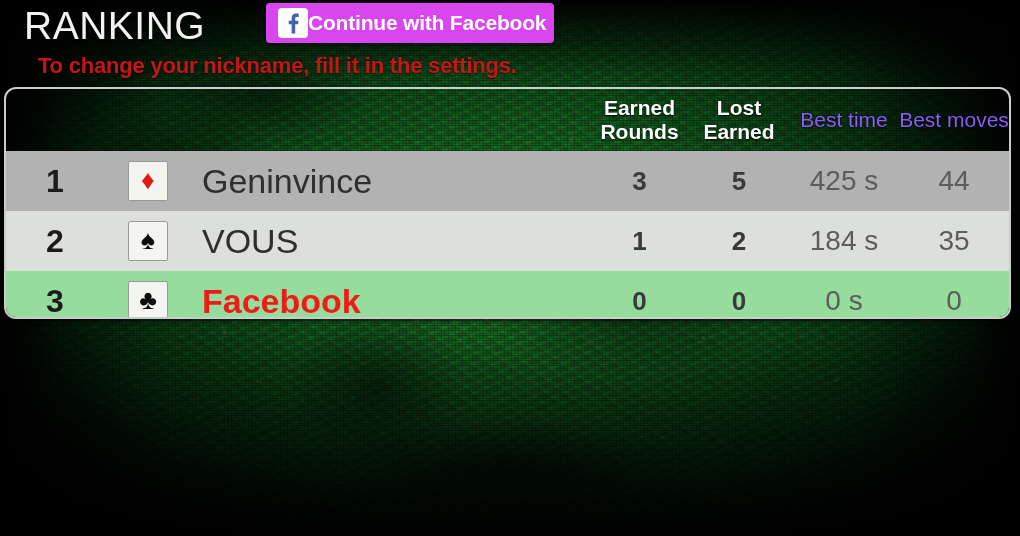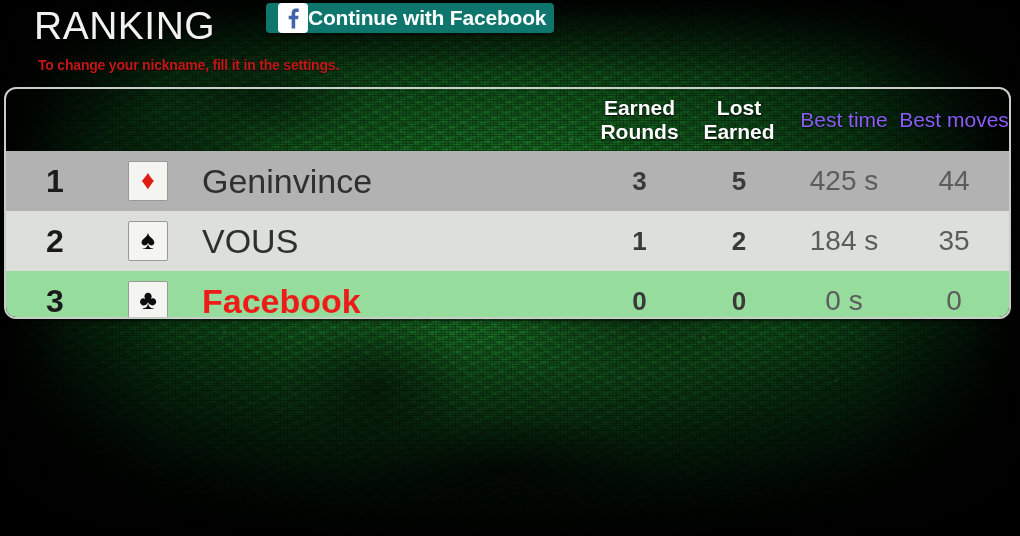--- a/index.html
+++ b/index.html
@@ -81,38 +81,38 @@
     background:
       linear-gradient(to bottom, rgba(0,0,0,.96) 0%, rgba(0,0,0,.55) 5%, rgba(0,0,0,0) 14%,
         rgba(0,0,0,0) 62%, rgba(0,0,0,.55) 85%, rgba(0,0,0,.98) 100%),
       linear-gradient(to right, rgba(0,0,0,.97) 0%, rgba(0,0,0,.35) 6%, rgba(0,0,0,0) 16%,
         rgba(0,0,0,0) 84%, rgba(0,0,0,.40) 95%, rgba(0,0,0,.98) 100%);
   }
 
   
   .page-title {
     position: absolute;
-    left: 34px;
+    left: 24px;
     top: 3px;
     font-size: 39px;
     line-height: 46px;
     color: #f2f2f2;
     letter-spacing: .5px;
     font-weight: 400;
     text-shadow: 0 1px 3px rgba(0,0,0,.9);
     white-space: nowrap;
   }
 
   .fb-button {
     position: absolute;
     left: 266px;
     top: 3px;
     width: 288px;
-    height: 30px;
-    background: #0f766e;
+    height: 40px;
+    background: #d946ef;
     border-radius: 4px;
     display: flex;
     align-items: center;
     box-shadow: 0 2px 5px rgba(0,0,0,.55);
     cursor: pointer;
   }
   .fb-icon {
     width: 30px;
     height: 30px;
     margin-left: 12px;
@@ -132,21 +132,21 @@
     font-weight: bold;
     letter-spacing: -.2px;
     padding-right: 12px;
     white-space: nowrap;
   }
 
   .subtitle {
     position: absolute;
     left: 38px;
     top: 52px;
-    font-size: 14px;
+    font-size: 22px;
     line-height: 27px;
     font-weight: bold;
     color: #c41616;
     letter-spacing: -.2px;
     white-space: nowrap;
     text-shadow: 0 1px 1px rgba(0,0,0,.55);
   }
 
   
   .rank-card {

